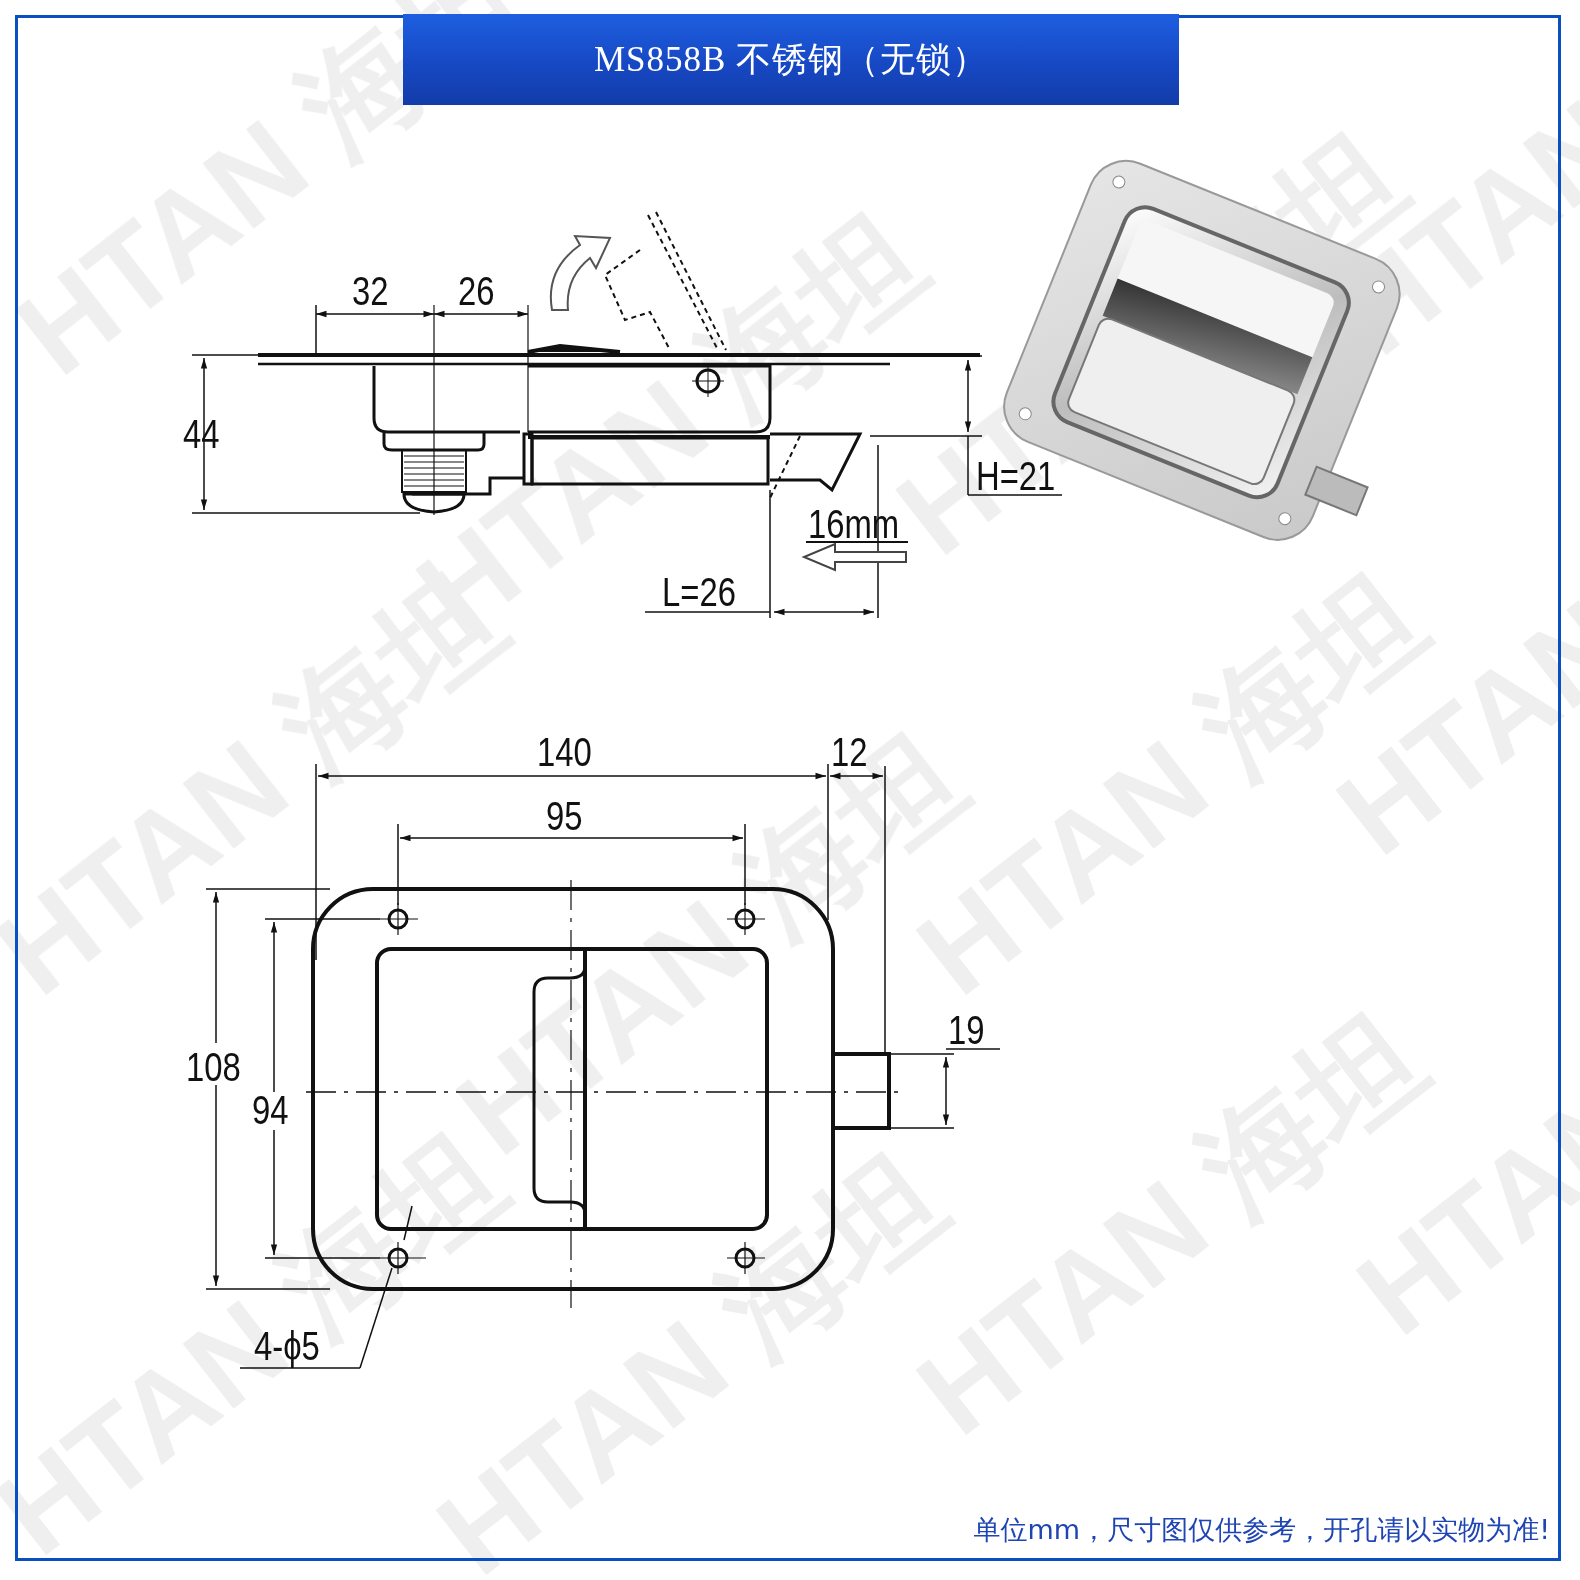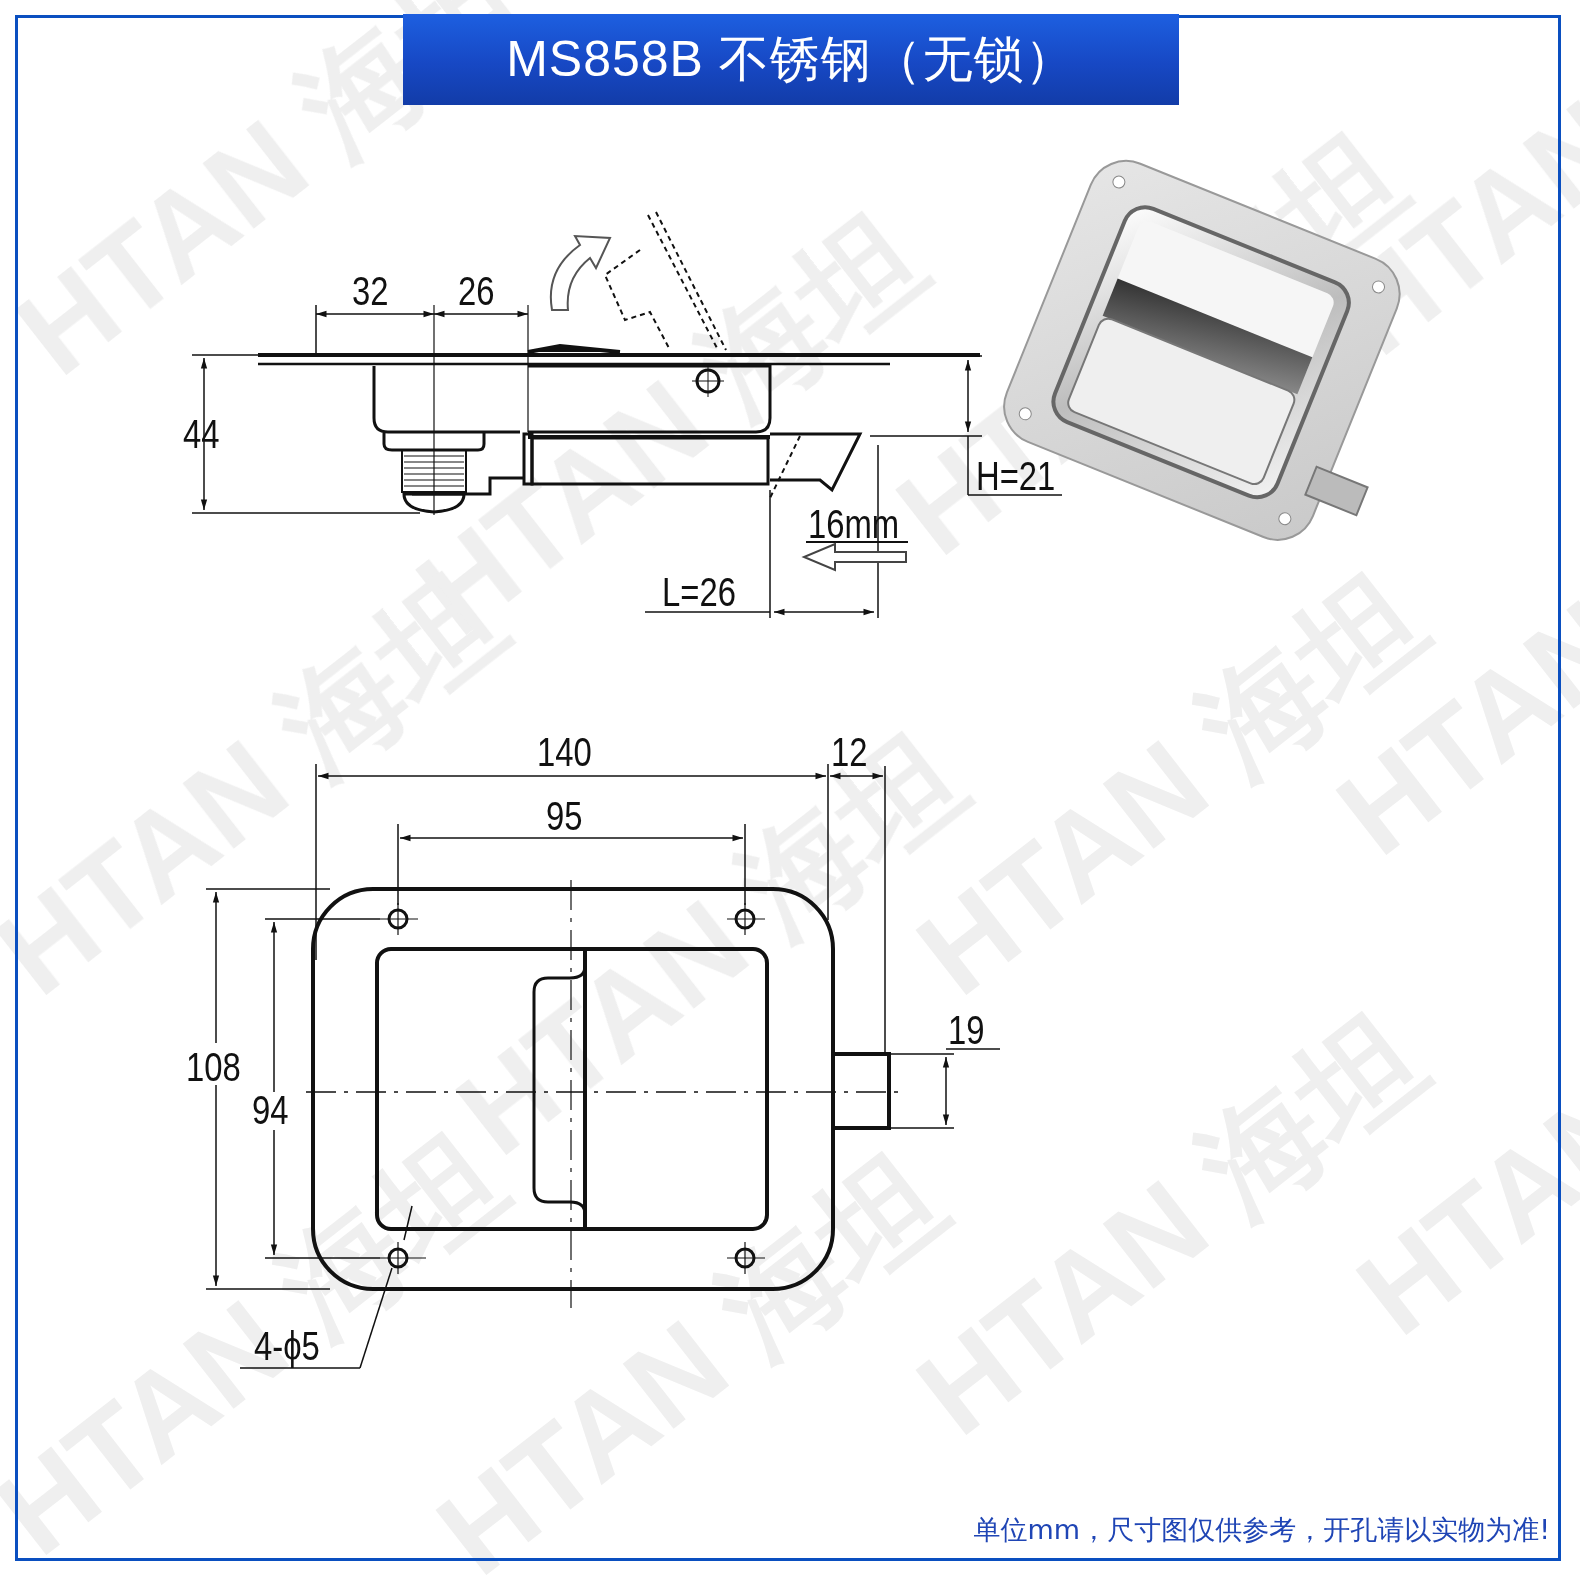--- a/index.html
+++ b/index.html
@@ -10,22 +10,22 @@
     .frame {
       position: absolute; left: 15px; top: 15px; width: 1546px; height: 1546px;
       border: 3px solid #0a4fc0; box-sizing: border-box;
     }
     .title-bar {
       position: absolute; left: 403px; top: 14px; width: 776px; height: 91px;
       background: linear-gradient(180deg, #1d5fe0 0%, #1748c4 55%, #123ca8 100%);
       display: flex; align-items: center; justify-content: center;
     }
     .title-text {
-      color: #ffffff; font-size: 50px; letter-spacing: 1px;
-      font-family: Liberation Sans, sans-serif; white-space: nowrap;
+      color: #ffffff; font-size: 35px; letter-spacing: 1px;
+      font-family: Liberation Serif, serif; white-space: nowrap;
     }
     .watermark {
       position: absolute; left: 0; top: 0; width: 1580px; height: 1580px; pointer-events: none;
     }
     .drawing { position: absolute; left: 0; top: 0; width: 1580px; height: 1580px; }
     .dim-label {
       position: absolute; font-family: "Liberation Sans", sans-serif; color: #111;
       font-size: 40px; line-height: 1; transform: scaleX(0.82); transform-origin: left top;
       white-space: nowrap;
     }

